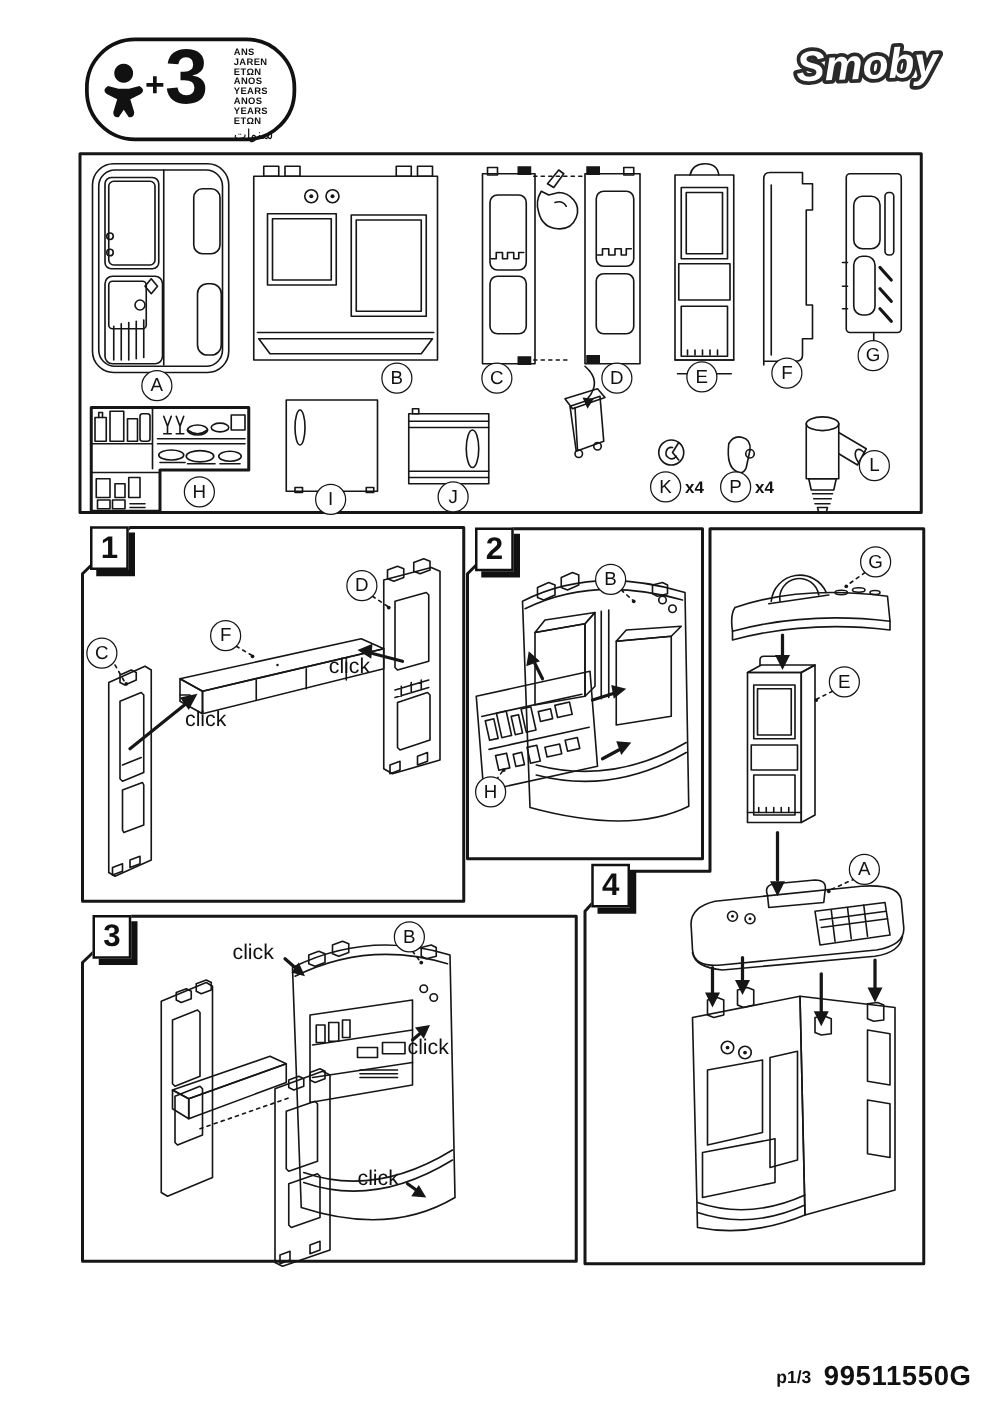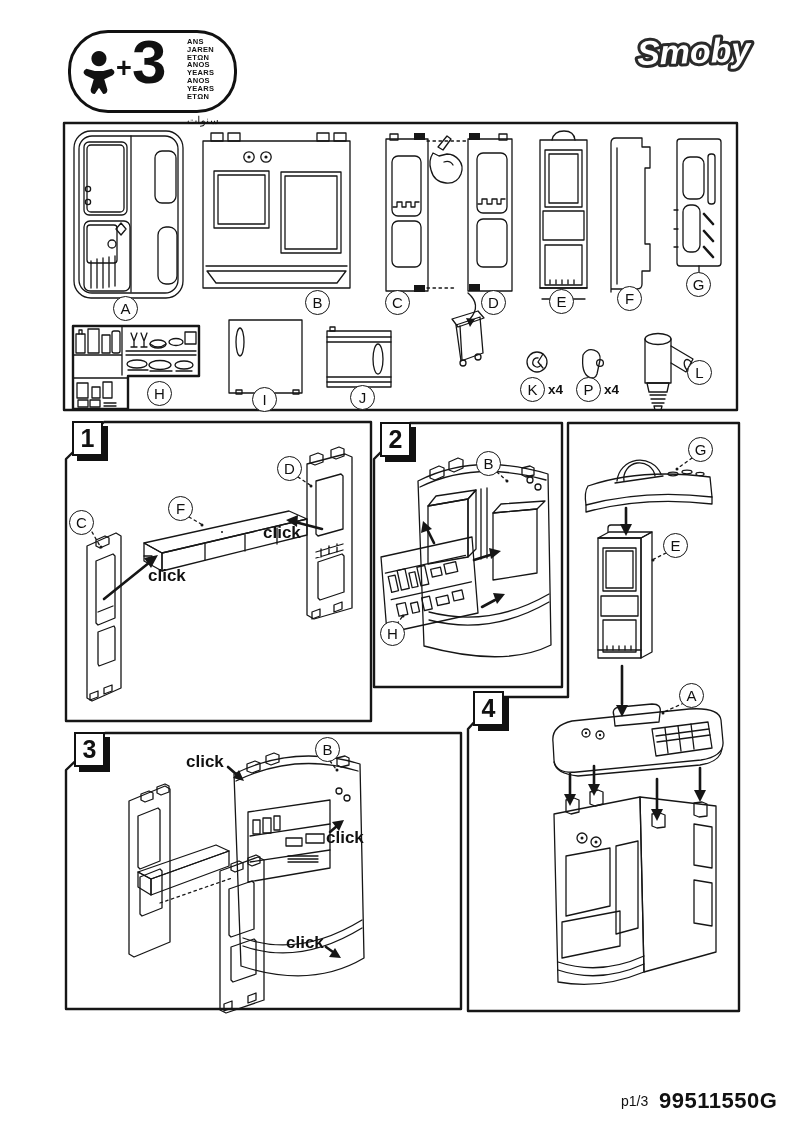--- a/index.html
+++ b/index.html
@@ -10,32 +10,32 @@
   #art .f{fill:#161616;stroke:none;}
   #art .b{stroke-width:2.4;}
   #art .t{stroke-width:2.6;}
   #art .d{stroke-dasharray:2.5 3.5;}
   .circ{position:absolute;width:23px;height:23px;border:1.7px solid #161616;border-radius:50%;
         background:#fff;display:flex;align-items:center;justify-content:center;
         font-size:15px;line-height:1;z-index:3;}
   .stepnum{position:absolute;width:27px;height:31px;background:#fff;border:2.6px solid #111;
         box-shadow:5px 5px 0 #111;display:flex;align-items:center;justify-content:center;
         font-weight:bold;font-size:25px;z-index:3;}
-  .click{position:absolute;font-weight:bold;font-size:17px;z-index:3;}
+  .click{position:absolute;font-weight:normal;font-size:17px;z-index:3;}
   .qty{position:absolute;font-weight:bold;font-size:13.5px;z-index:3;}
   .badge{position:absolute;left:68px;top:30px;width:163px;height:77px;border:3.2px solid #111;
         border-radius:40px;z-index:3;background:#fff;}
   .badge .figure{position:absolute;left:10px;top:17px;}
   .badge .plus{position:absolute;left:45px;top:20px;font-weight:bold;font-size:27px;}
   .badge .three{position:absolute;left:61px;top:-7px;font-weight:bold;font-size:62px;}
   .badge .langs{position:absolute;left:116px;top:5px;font-size:7.5px;font-weight:bold;
         line-height:7.8px;letter-spacing:.3px;}
-  .badge .arabic{font-size:11px;font-weight:normal;margin-top:17px;}
+  .badge .arabic{font-size:11px;font-weight:normal;margin-top:5px;}
   .logo{position:absolute;left:625px;top:24px;z-index:3;}
-  .footer-page{position:absolute;left:621px;top:1093px;font-weight:normal;font-size:14px;z-index:3;}
+  .footer-page{position:absolute;left:621px;top:1093px;font-weight:bold;font-size:14px;z-index:3;}
   .footer-code{position:absolute;left:659px;top:1088px;font-weight:bold;font-size:22px;
         letter-spacing:.5px;z-index:3;}
 </style>
 </head>
 <body>
 
 <div class="page">
 
 <svg id="art" width="802" height="1134" viewBox="0 0 802 1134">
 

